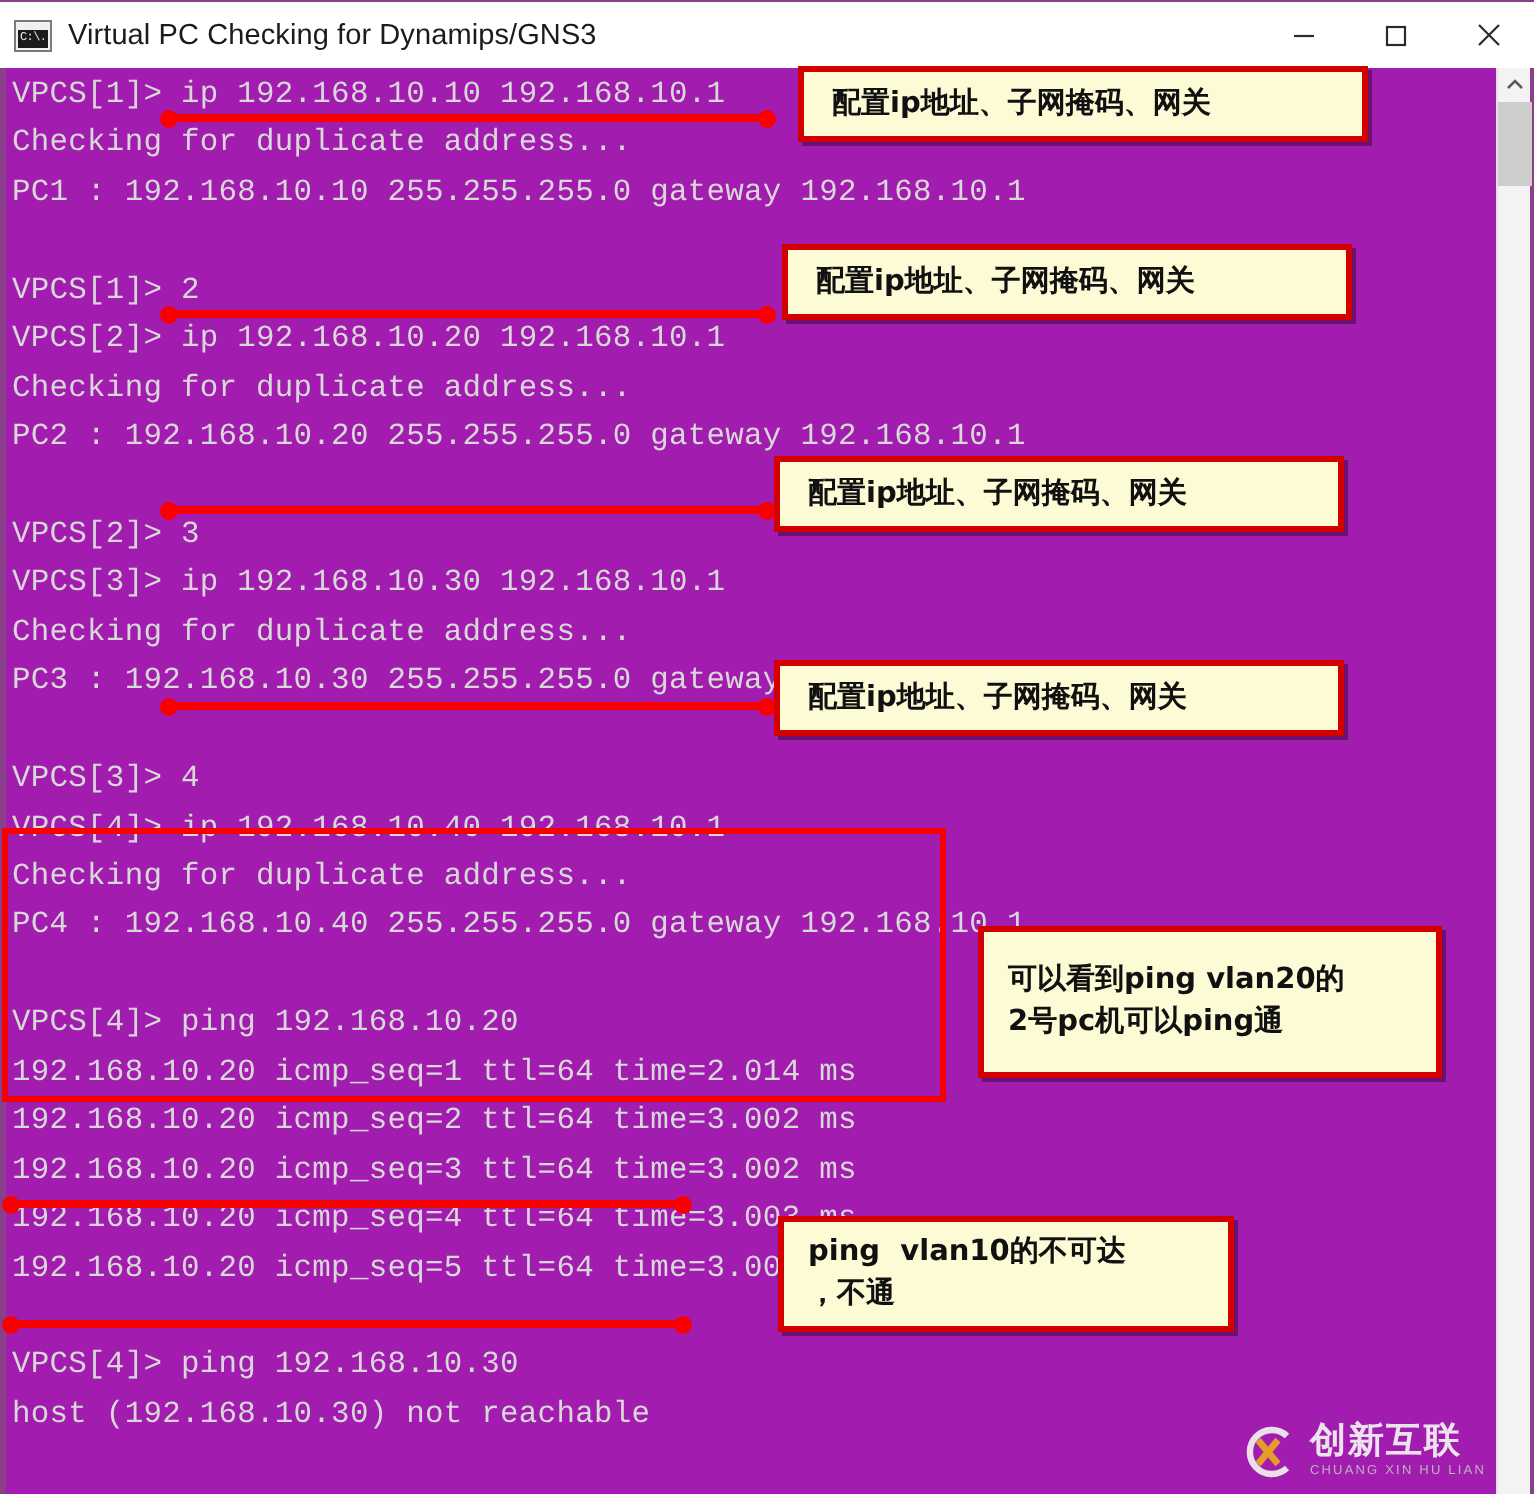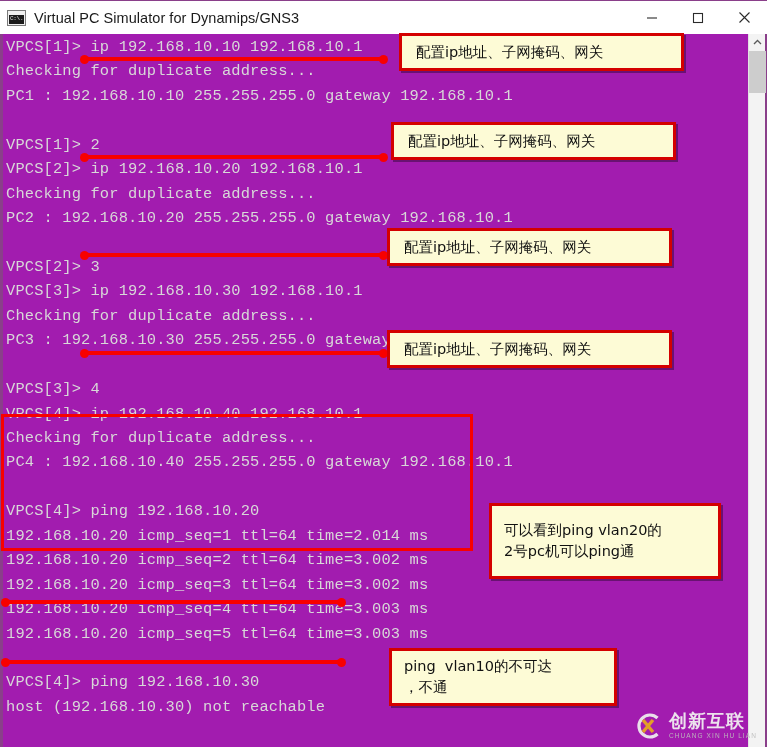--- a/index.html
+++ b/index.html
@@ -115,45 +115,44 @@
 
   
   .callout {
     position: absolute;
     background: #fdfbd6;
     border: 3px solid #d40000;
     display: flex; align-items: center;
     padding: 0 14px;
     font-family: "DejaVu Sans", sans-serif;
     font-size: 14.5px;
-    font-weight: normal;
+    font-weight: bold;
     color: #111111;
     line-height: 21px;
     box-shadow: 2px 2px 0 rgba(0,0,0,0.35);
   }
   .callout.two-line {
     align-items: center;
     padding: 16px 12px;
-    margin-top: 40px;
   }
   .callout span { display: block; white-space: pre-wrap; }
 
   
   #ping-box {
     position: absolute;
     left: 1px; top: 414px;
     width: 472px; height: 137px;
     border: 3px solid #f80000;
     background: transparent;
   }
 
   
   #watermark {
     position: absolute;
-    right: 10px; bottom: 6px;
+    right: 24px; bottom: 6px;
     display: flex; align-items: center;
     opacity: 0.93;
   }
   #wm-logo {
     width: 30px; height: 30px;
     margin-right: 6px;
     position: relative;
     flex: 0 0 auto;
   }
   #wm-text { line-height: 1; }
@@ -168,21 +167,21 @@
     letter-spacing: 1.1px; margin-top: 3px;
   }
 </style>
 </head>
 <body>
 
 <div id="app">
 
   <div id="titlebar">
     <div id="titlebar-icon"></div>
-    <div id="titlebar-title">Virtual PC Simulator for Dynamips/GNS3</div>
+    <div id="titlebar-title">Virtual PC Checking for Dynamips/GNS3</div>
     <div id="window-controls">
       <div class="winbtn">
         <svg width="12" height="12" viewBox="0 0 12 12">
             <path d="M1 6 H11" stroke="#2b2b2b" stroke-width="1.1" fill="none"></path>
           </svg>
       </div>
       <div class="winbtn">
         <svg width="12" height="12" viewBox="0 0 12 12">
             <rect x="1.5" y="1.5" width="9" height="9" stroke="#2b2b2b" stroke-width="1.1" fill="none"></rect>
           </svg>

